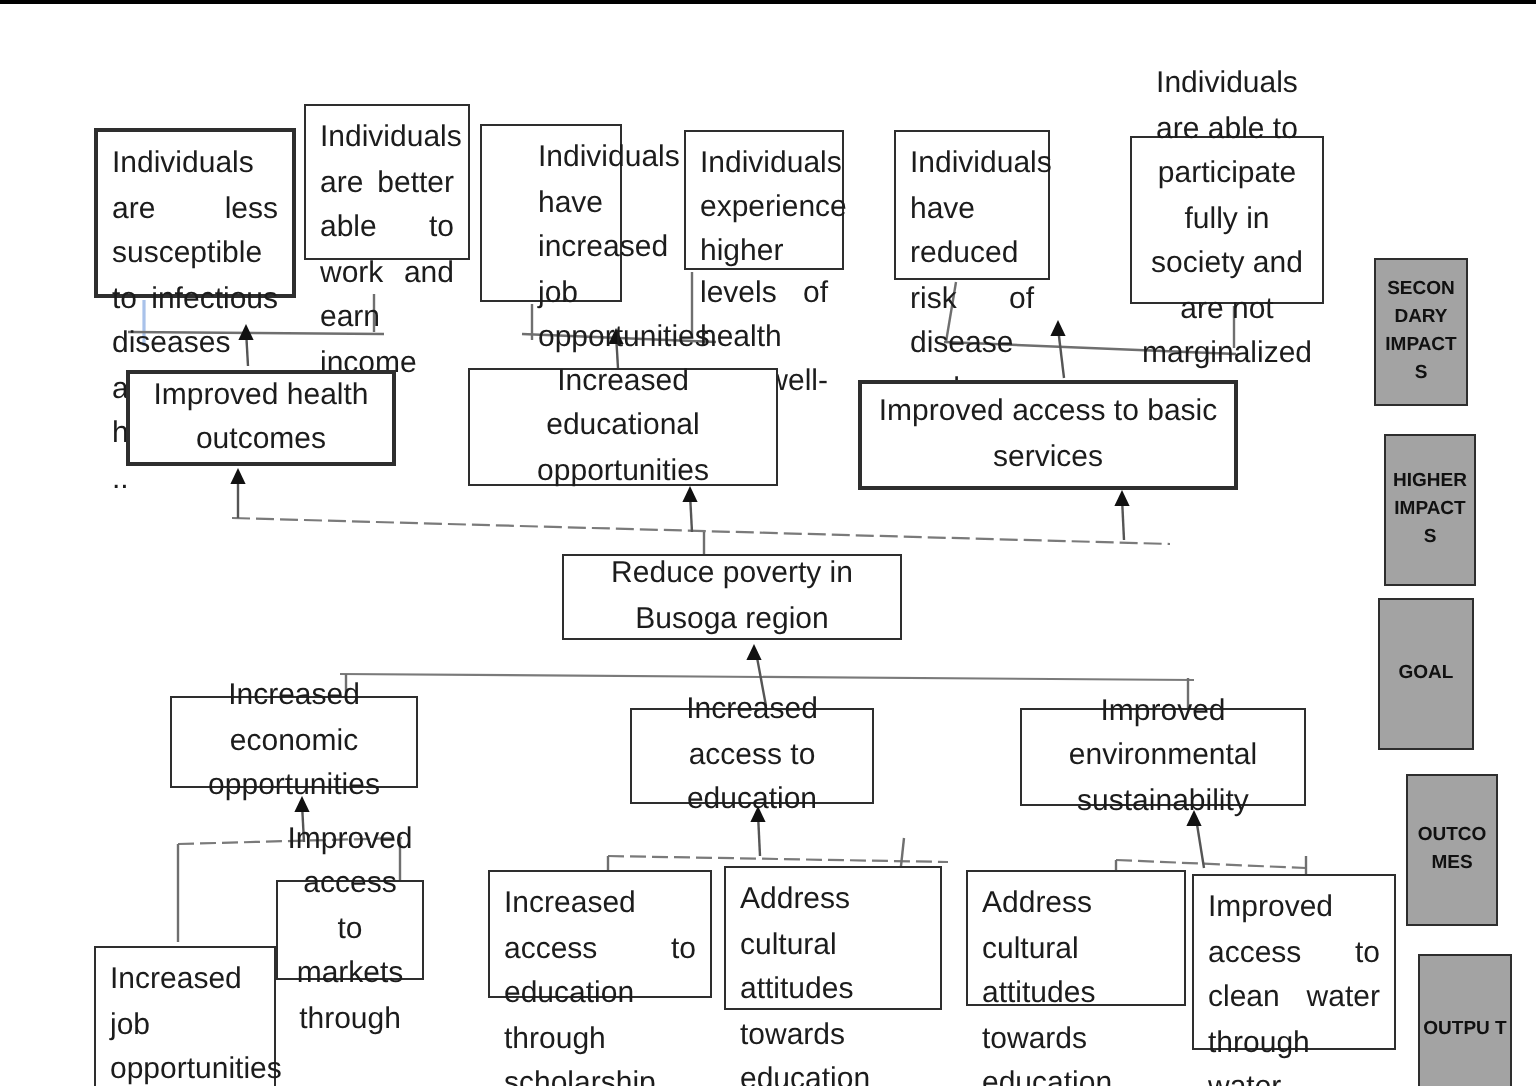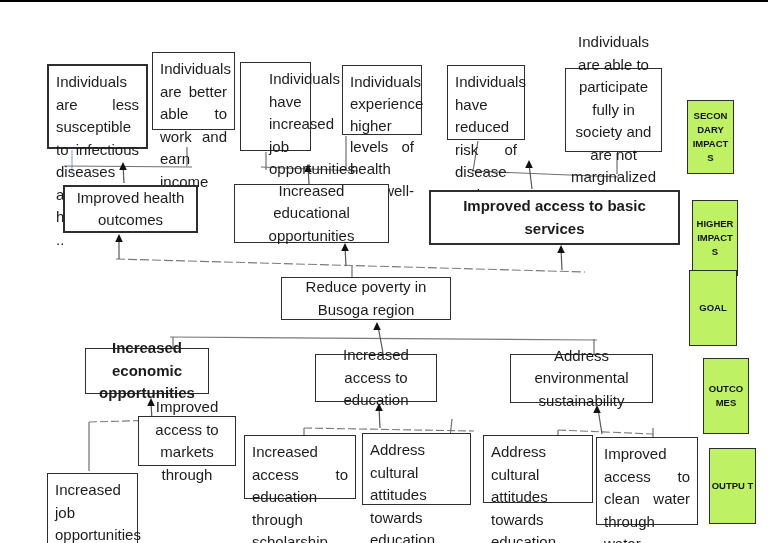--- a/index.html
+++ b/index.html
@@ -7,50 +7,50 @@
        font-family:"Liberation Sans", sans-serif;}
   #stage{position:relative;width:768px;height:543px;background:#fff;overflow:hidden;}
   #topbar{position:absolute;left:0;top:0;width:768px;height:2px;background:#000;}
   #connectors{position:absolute;left:0;top:0;width:768px;height:543px;}
   .box{position:absolute;box-sizing:border-box;border:1.5px solid #2e2e2e;background:#fff;
        color:#1c1c1c;font-size:15px;line-height:1.5;padding:5px 7px;}
   .b2{border-width:2px;}
   .just{text-align:justify;text-align-last:left;}
   .ctr{display:flex;align-items:center;justify-content:center;text-align:center;padding:3px 5px;}
   .clip{display:block;}
-  .stage-label{position:absolute;box-sizing:border-box;border:1.5px solid #2e2e2e;background:#bef264;
+  .stage-label{position:absolute;box-sizing:border-box;border:1.5px solid #2e2e2e;background:#a3a3a3;
        display:flex;align-items:center;justify-content:center;text-align:center;
-       font-weight:bold;font-size:9.5px;line-height:1.45;color:#111;padding:1px;}
+       font-weight:bold;font-size:9.5px;line-height:1.45;color:#111;padding:1px;margin-top:29px;}
   
   #si1{left:47px;top:64px;width:101px;height:85px;}
   #si2{left:152px;top:52px;width:83px;height:78px;}
   #si3{left:240px;top:62px;width:71px;height:89px;padding-left:28px;}
   #si4{left:342px;top:65px;width:80px;height:70px;line-height:1.45;}
   #si5{left:447px;top:65px;width:78px;height:75px;}
   #si6{left:565px;top:68px;width:97px;height:84px;}
   
   #hi1{left:63px;top:185px;width:135px;height:48px;}
   #hi2{left:234px;top:184px;width:155px;height:59px;}
-  #hi3{left:429px;top:190px;width:251px;height:55px;font-weight:bold;}
+  #hi3{left:429px;top:190px;width:190px;height:55px;}
   
   #goal{left:281px;top:277px;width:170px;height:43px;}
   
-  #oc1{left:85px;top:348px;width:124px;height:46px;font-weight:bold;}
+  #oc1{left:85px;top:348px;width:124px;height:46px;}
   #oc2{left:315px;top:354px;width:122px;height:48px;}
   #oc3{left:510px;top:354px;width:143px;height:49px;}
   
   #op1{left:47px;top:473px;width:91px;height:78px;}
-  #op2{left:138px;top:416px;width:98px;height:50px;}
+  #op2{left:138px;top:440px;width:74px;height:50px;}
   #op3{left:244px;top:435px;width:112px;height:64px;}
   #op4{left:362px;top:433px;width:109px;height:72px;}
   #op5{left:483px;top:435px;width:110px;height:68px;}
   #op6{left:596px;top:437px;width:102px;height:88px;}
   
   #sl1{left:687px;top:100px;width:47px;height:74px;}
-  #sl2{left:692px;top:200px;width:46px;height:76px;}
+  #sl2{left:692px;top:188px;width:46px;height:76px;}
   #sl3{left:689px;top:270px;width:48px;height:76px;}
   #sl4{left:703px;top:358px;width:46px;height:76px;}
   #sl5{left:709px;top:448px;width:47px;height:76px;}
 </style>
 </head>
 <body>
 
 <div id="stage">
   <div id="topbar"></div>
 
@@ -123,21 +123,21 @@
   <div class="box ctr" id="si6">Individuals are able to participate fully in society and are not marginalized</div>
 
   <div class="box ctr b2" id="hi1">Improved health outcomes</div>
   <div class="box ctr" id="hi2">Increased educational opportunities</div>
   <div class="box ctr b2" id="hi3">Improved access to basic services</div>
 
   <div class="box ctr" id="goal">Reduce poverty in Busoga region</div>
 
   <div class="box ctr" id="oc1">Increased economic opportunities</div>
   <div class="box ctr" id="oc2">Increased access to education</div>
-  <div class="box ctr" id="oc3">Address environmental sustainability</div>
+  <div class="box ctr" id="oc3">Improved environmental sustainability</div>
 
   <div class="box just" id="op1">Increased job opportunities through job creation programs</div>
   <div class="box ctr" id="op2">Improved access to markets through</div>
   <div class="box just" id="op3">Increased access to education through scholarship programs</div>
   <div class="box just" id="op4">Address cultural attitudes towards education through community</div>
   <div class="box just" id="op5">Address cultural attitudes towards education through community</div>
   <div class="box just" id="op6">Improved access to clean water through water resource management programs</div>
 
   <div class="stage-label" id="sl1">SECON DARY IMPACT S</div>
   <div class="stage-label" id="sl2">HIGHER IMPACT S</div>

